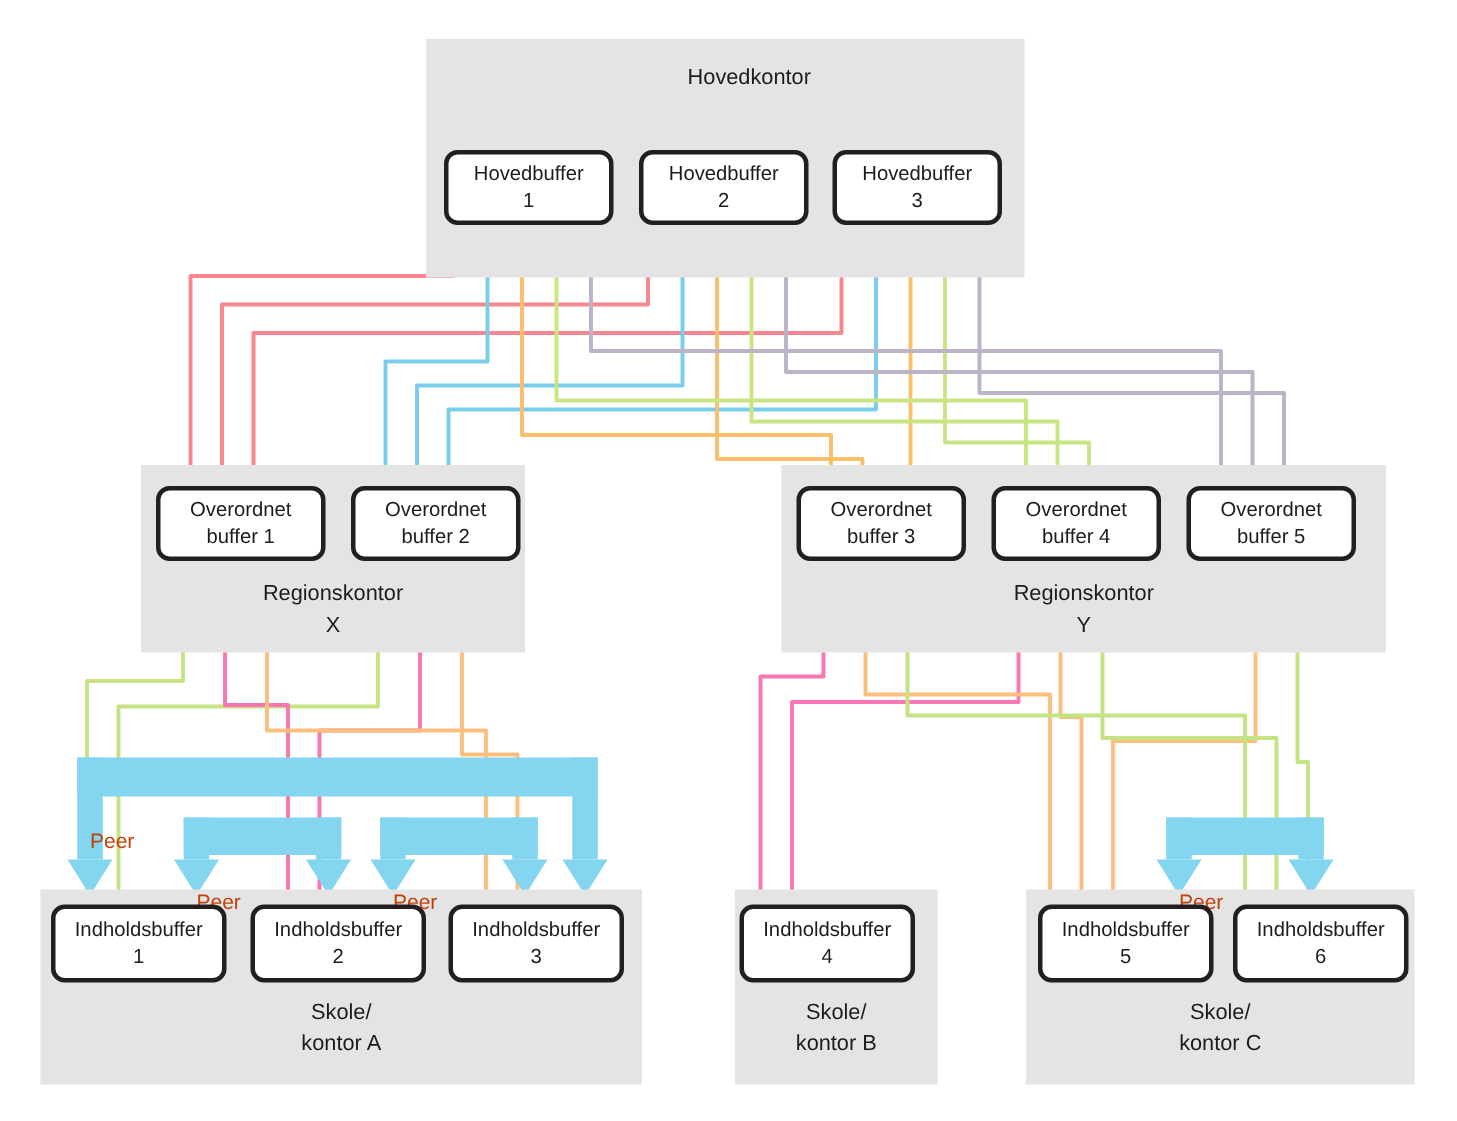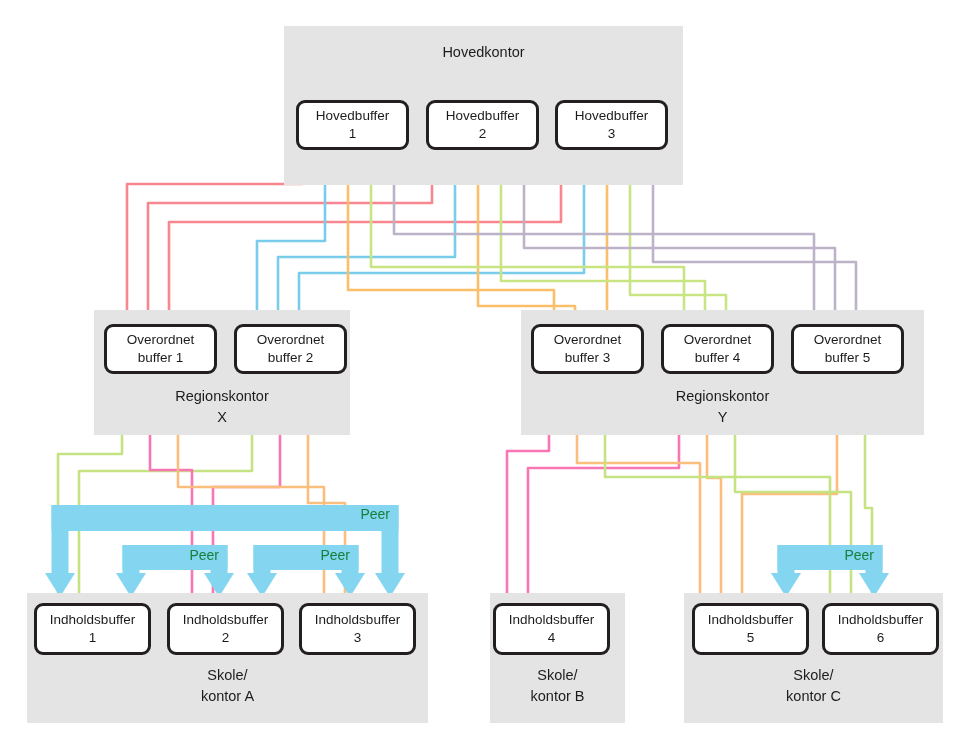--- a/index.html
+++ b/index.html
@@ -49,25 +49,26 @@
     justify-content: center;
     text-align: center;
     font-size: 13.5px;
     color: #1c1c1c;
     line-height: 1.32;
     white-space: pre-line;
     z-index: 6;
   }
   .peer-label {
     position: absolute;
-    text-align: right;
+    text-align: left;
     font-size: 14px;
-    color: #15803d;
+    color: #c2410c;
     z-index: 5;
     pointer-events: none;
+    margin-top: 46px;
   }
 </style>
 </head>
 <body>
 
 <div id="diagram-root">
 
   <svg id="wire-layer" viewBox="0 0 971 747" width="971" height="747">
     <defs>
 
@@ -182,21 +183,21 @@
         <rect x="341.5" y="545" width="17" height="28" fill="#84d5ef"></rect>
         <path d="M 335 573 L 365 573 L 350 597 Z" fill="#84d5ef"></path>
         <rect x="777.5" y="545" width="17" height="28" fill="#84d5ef"></rect>
         <path d="M 771 573 L 801 573 L 786 597 Z" fill="#84d5ef"></path>
         <rect x="865.5" y="545" width="17" height="28" fill="#84d5ef"></rect>
         <path d="M 859 573 L 889 573 L 874 597 Z" fill="#84d5ef"></path>
       </g>
   </svg>
 
   <div class="panel" id="zone-hovedkontor" style="left: 284px; top: 26px; width: 399px; height: 159px; background: rgb(228, 228, 228);">
-    <div class="panel-label" id="zlabel-hovedkontor" style="top: 16px;">Hovedkontor</div>
+    <div class="panel-label" id="zlabel-hovedkontor" style="top: 16px; padding-left: 16px;">Hovedkontor</div>
   </div>
   <div class="panel" id="zone-regionskontor-x" style="left: 94px; top: 310px; width: 256px; height: 125px; background: rgb(228, 228, 228);">
     <div class="panel-label" id="zlabel-regionskontor-x" style="top: 76px;">Regionskontor
 X</div>
   </div>
   <div class="panel" id="zone-regionskontor-y" style="left: 521px; top: 310px; width: 403px; height: 125px; background: rgb(228, 228, 228);">
     <div class="panel-label" id="zlabel-regionskontor-y" style="top: 76px;">Regionskontor
 Y</div>
   </div>
   <div class="panel" id="zone-skole-kontor-a" style="left: 27px; top: 593px; width: 401px; height: 130px; background: rgb(228, 228, 228);">

